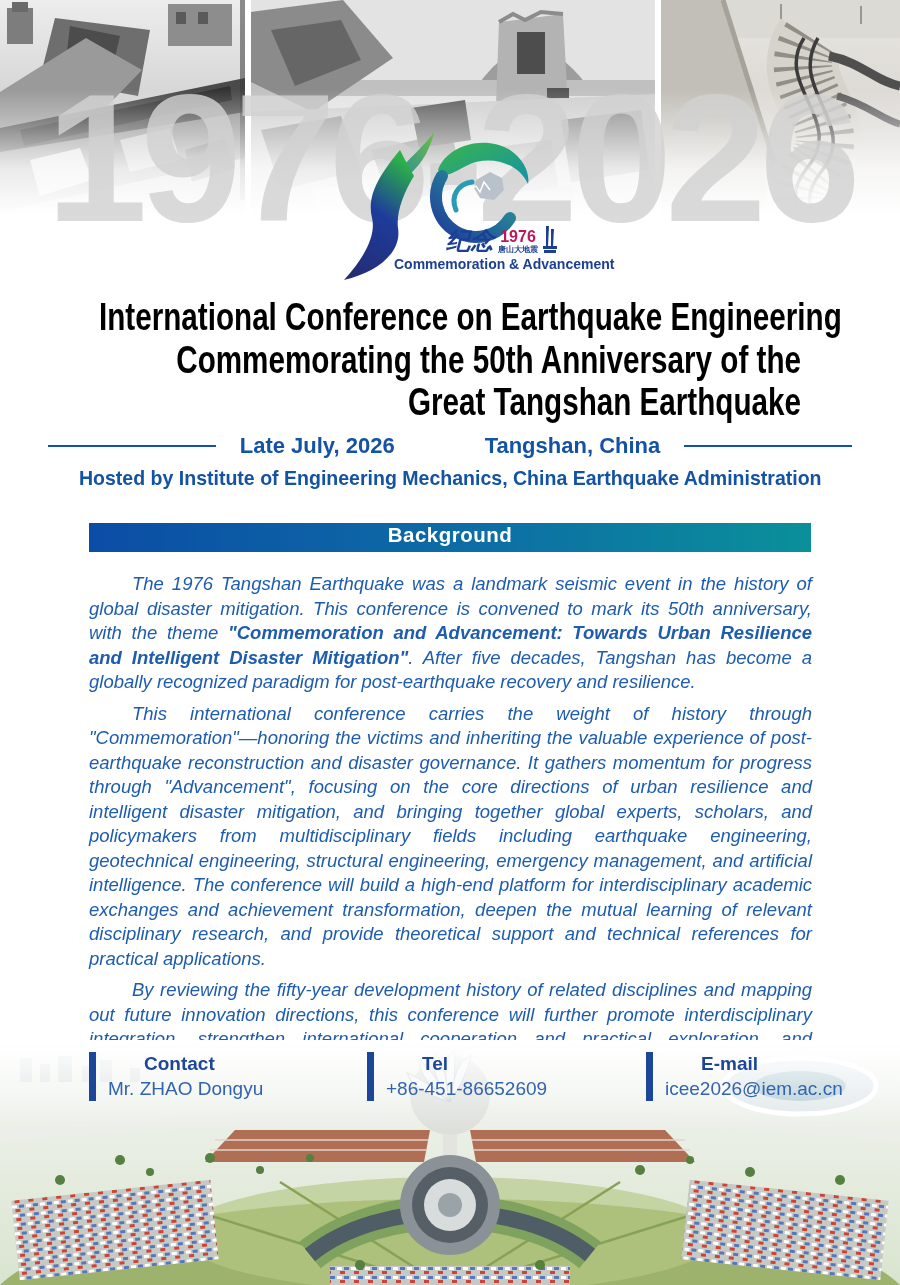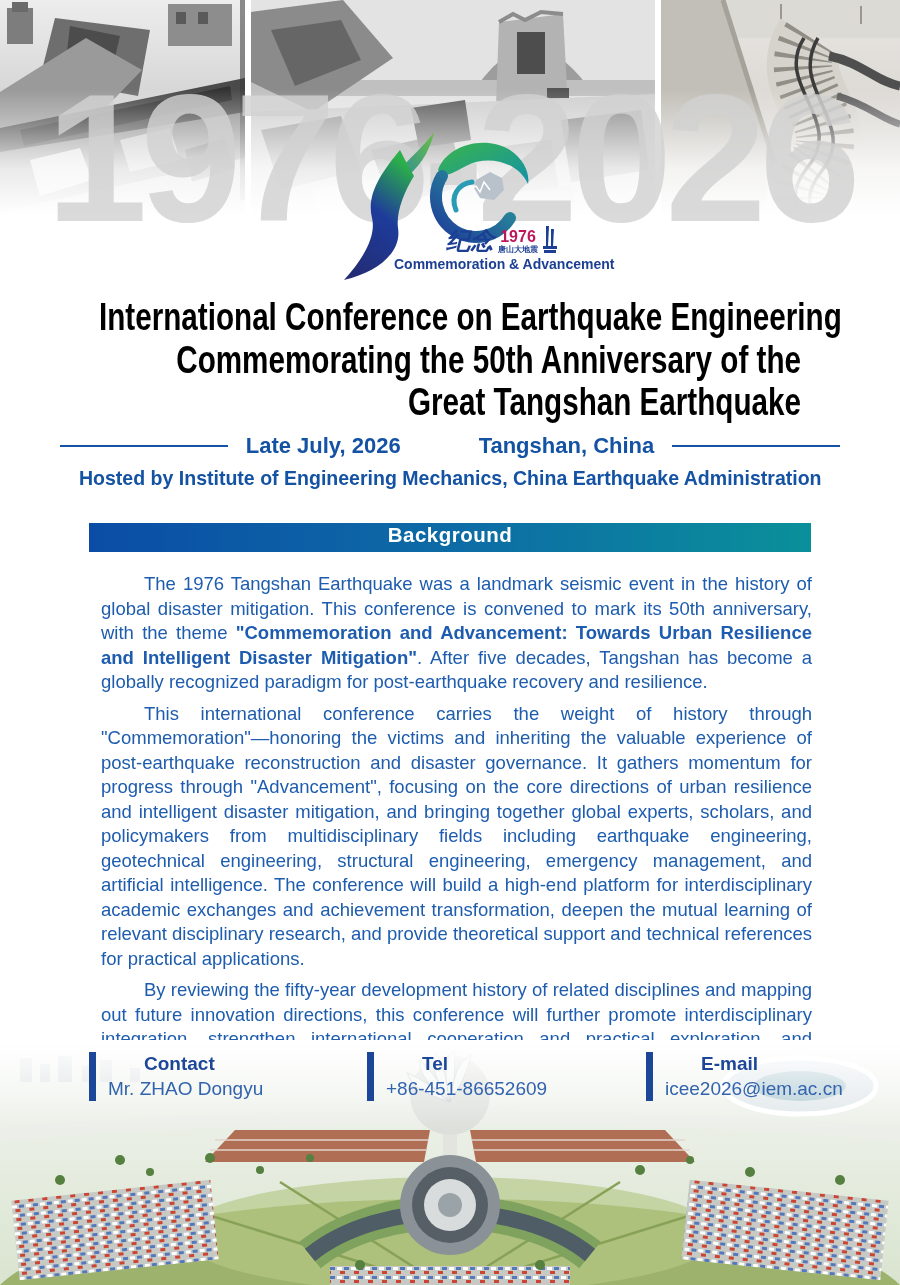--- a/index.html
+++ b/index.html
@@ -30,35 +30,35 @@
   .logo-year-col { display:flex; flex-direction:column; align-items:center; line-height:1; }
   .logo-year { font-size:16px; font-weight:bold; color:#be185d; }
   .logo-cn-event { font-size:8px; font-weight:bold; color:#1c3f94; margin-top:1px; white-space:nowrap; }
   .logo-tagline { position:absolute; left:56px; top:124px; width:152px; text-align:center;
     font-size:14px; font-weight:bold; color:#1c3f94; white-space:nowrap; }
   
   .title { position:absolute; top:296px; left:0; width:100%; z-index:4;
     text-align:right; color:#000000; font-weight:bold; font-size:38px; line-height:42.5px; }
   .title-line { display:block; transform:scaleX(.78); white-space:nowrap; }
   .date-row { position:absolute; top:433px; left:0; width:100%; z-index:4;
-    display:flex; align-items:center; justify-content:center; }
+    display:flex; align-items:center; justify-content:center;gap:6px; }
   .rule { display:inline-block; width:168px; height:0; border-top:2px solid #1452a3; }
   .date-text { font-size:22px; font-weight:bold; color:#1452a3; margin:0 18px; white-space:nowrap; }
   .date-gap { display:inline-block; width:42px; }
   .host { position:absolute; top:466px; left:0; width:100%; z-index:4; text-align:center; }
   .host-inner { display:inline-block; font-size:21px; font-weight:bold; color:#1452a3;
     transform:scaleX(.93); white-space:nowrap; }
   
   .section-bar { position:absolute; top:523px; left:89px; width:722px; height:29px; z-index:4;
     background:linear-gradient(to right,#0b4da6 0%, #0d6ea5 55%, #0a909a 100%);
     display:flex; justify-content:center; }
   .section-bar span { color:#ffffff; font-size:20.5px; font-weight:bold; letter-spacing:.5px; }
   .body-text { position:absolute; top:572px; left:89px; width:723px; z-index:4;
     color:#1d5cae; font-size:18.5px; line-height:24.5px; text-align:justify; }
-  .body-text p { text-indent:43px; margin:0 0 7px 12px; }
+  .body-text p { text-indent:43px; margin:0 0 7px 0;font-style:italic; }
   .body-text .b { font-weight:bold; }
   
   .contact-row { position:absolute; top:1052px; left:89px; width:750px; z-index:6; }
   .contact-item { position:absolute; top:0; border-left:7px solid #1c4697; padding-left:12px; }
   .contact-item.c1 { left:0; }
   .contact-item.c2 { left:278px; }
   .contact-item.c3 { left:557px; }
   .ci-label { font-size:19px; font-weight:bold; color:#1c4697; line-height:24px;margin-left:36px; }
   .ci-value { font-size:19px; color:#3263ae; line-height:25px; white-space:nowrap; }
   

